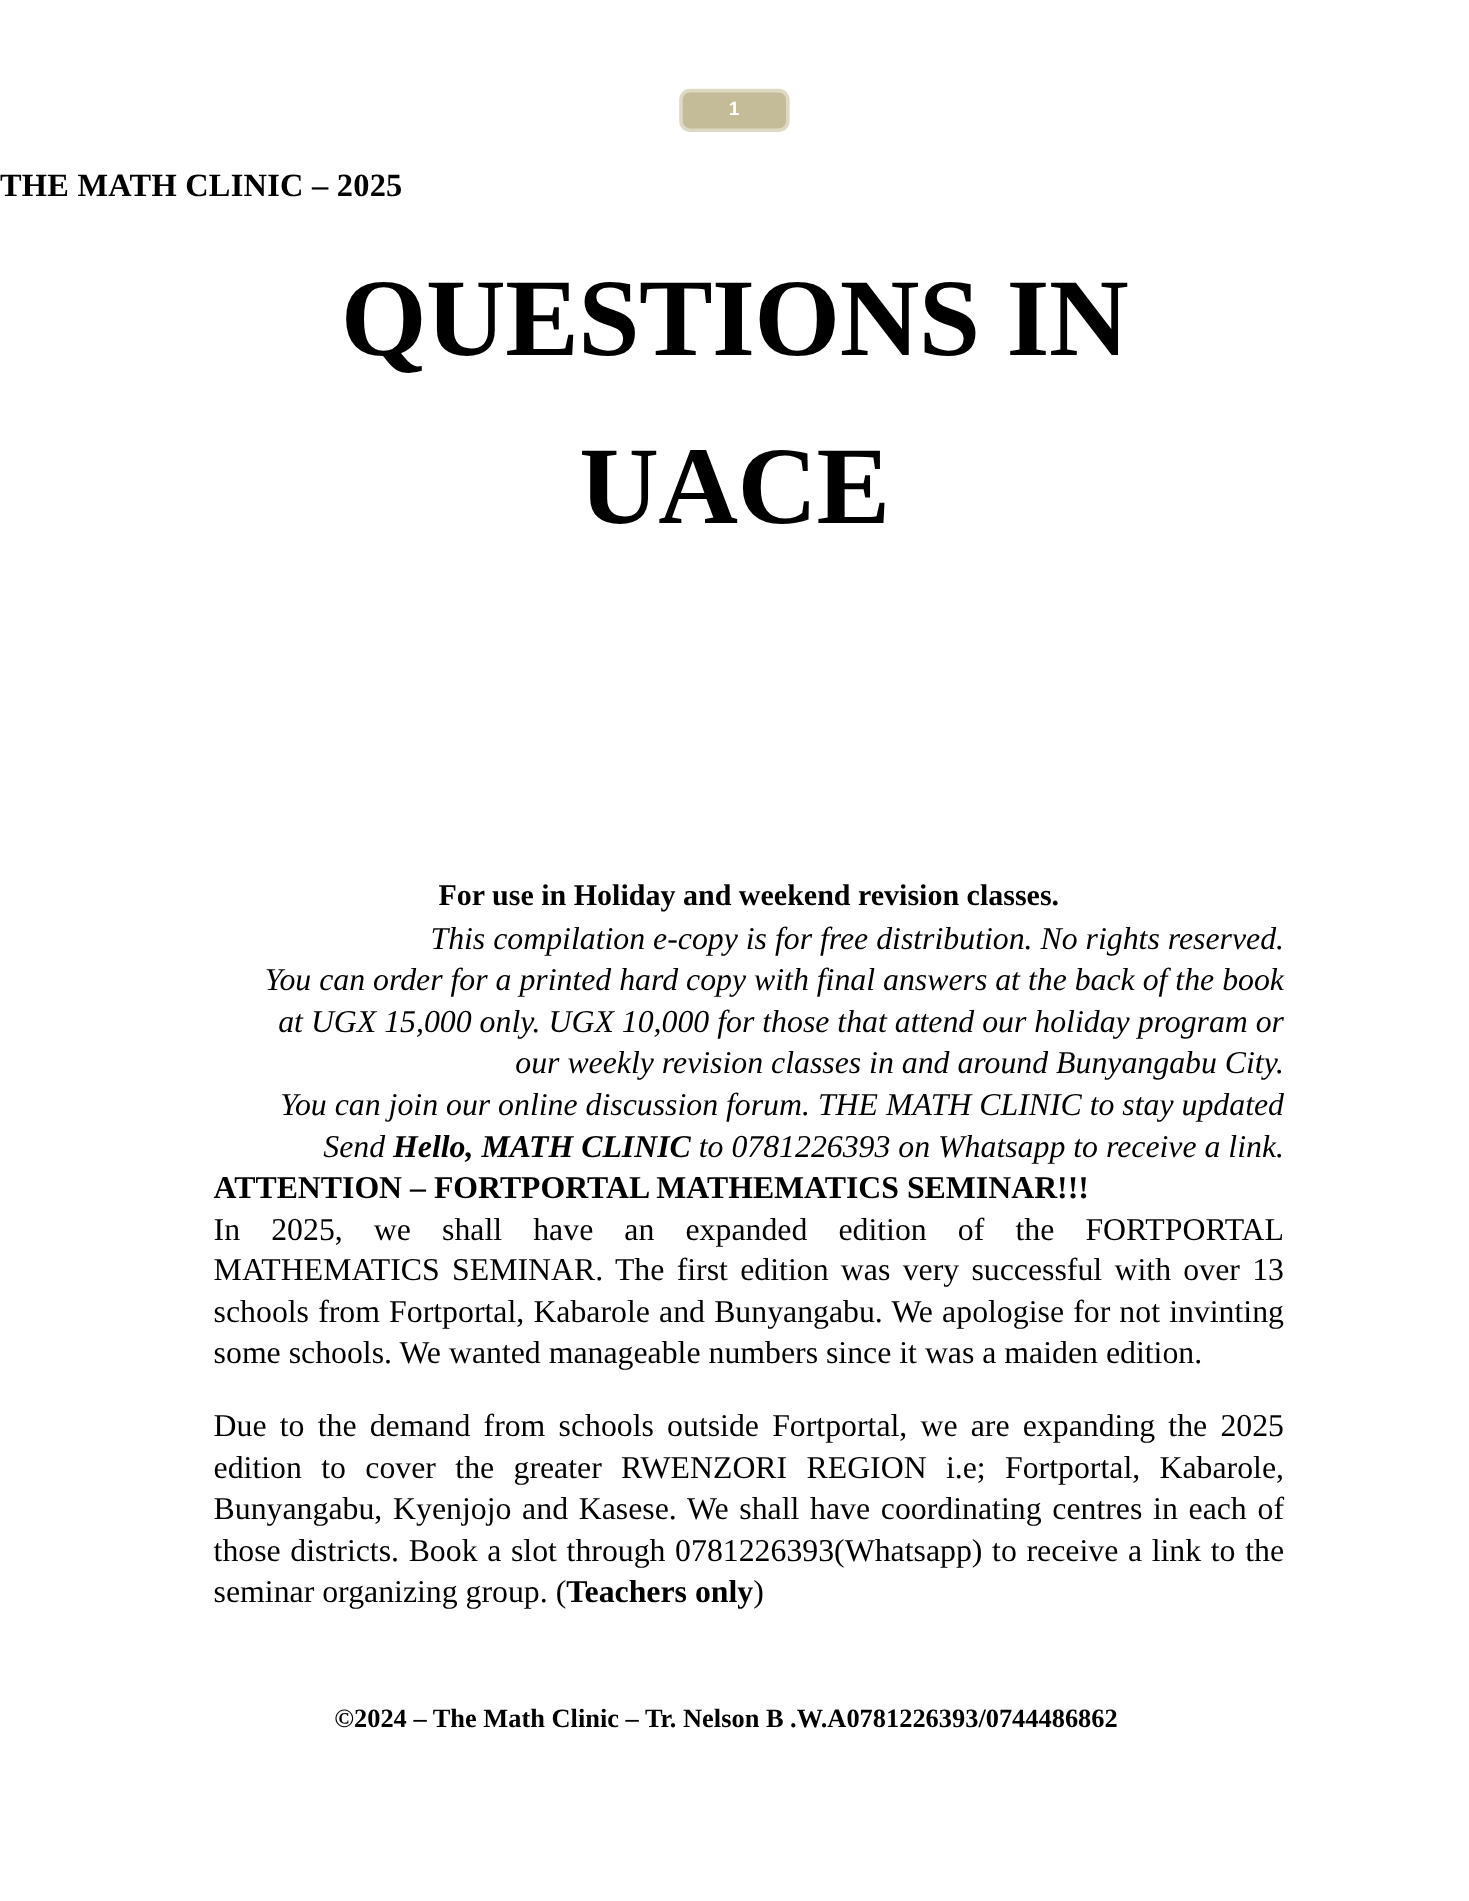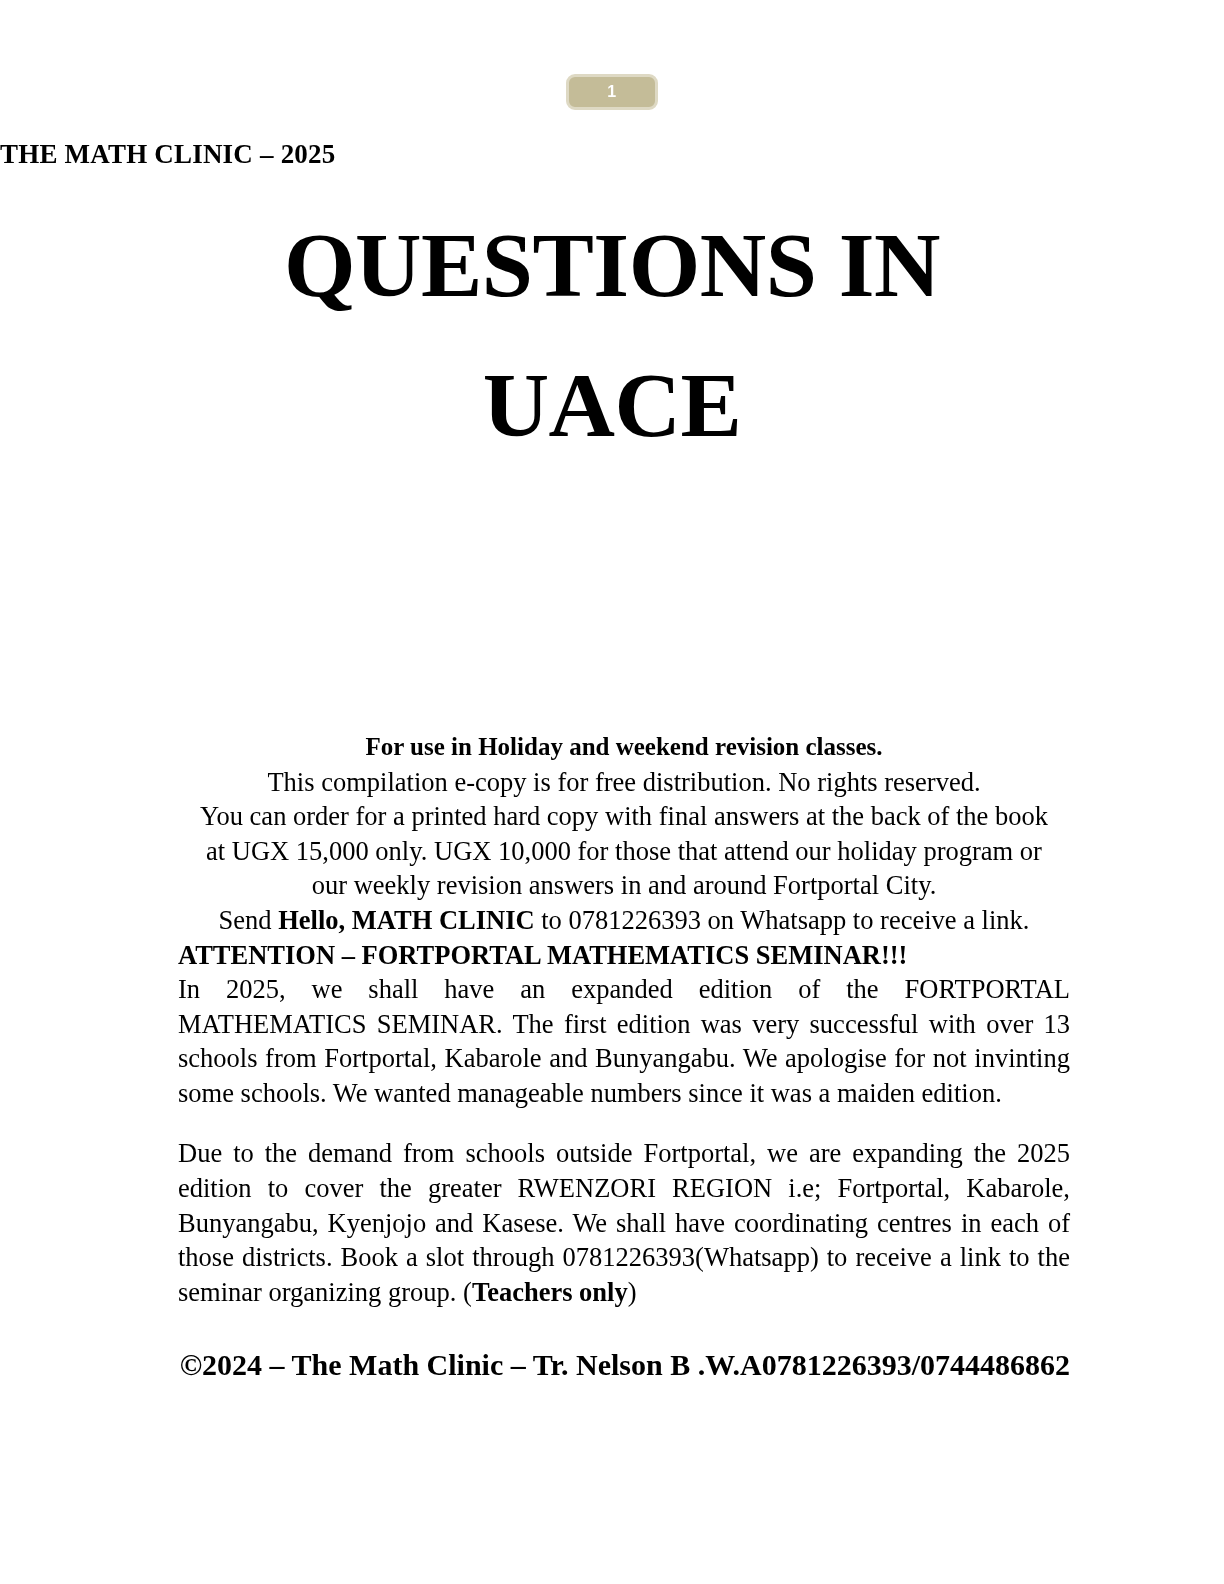--- a/index.html
+++ b/index.html
@@ -80,49 +80,50 @@
     font-size: 26.5px;
     line-height: 1.305;
   }
   .subtitle {
     text-align: center;
     font-weight: 700;
     font-size: 25px;
     margin-bottom: 1px;
   }
   .line {
-    text-align: center;
+    text-align: right;
     white-space: nowrap;
+    font-style: italic;
   }
   .heading-bold {
     font-weight: 700;
     white-space: nowrap;
   }
   .para {
     text-align: justify;
     text-justify: inter-word;
     margin: 0;
   }
   .para-spaced {
     margin-top: 26px;
   }
   b.inline {
     font-weight: 700;
   }
 
   
   .footer {
     position: absolute;
-    top: 1348px;
+    top: 1419px;
     left: 140px;
     width: 930px;
     display: flex;
-    justify-content: flex-end;
+    justify-content: center;
     align-items: baseline;
-    font-size: 30px;
+    font-size: 22px;
     font-weight: 700;
   }
 </style>
 </head>
 <body>
 
 <div class="page">
 
   <div class="page-badge-wrap">
     <div class="page-badge">1</div>
@@ -135,21 +136,22 @@
     <div class="title-line">UACE</div>
   </div>
 
   <div class="body-block">
 
     <div class="subtitle">For use in Holiday and weekend revision classes.</div>
 
     <div class="line">This compilation e-copy is for free distribution. No rights reserved.</div>
     <div class="line">You can order for a printed hard copy with final answers at the back of the book</div>
     <div class="line">at UGX 15,000 only. UGX 10,000 for those that attend our holiday program or</div>
-    <div class="line">our weekly revision answers in and around Fortportal City.</div>
+    <div class="line">our weekly revision classes in and around Bunyangabu City.</div>
+    <div class="line">You can join our online discussion forum. THE MATH CLINIC to stay updated</div>
 
     <div class="line"><span>Send  </span><b class="inline">Hello, MATH CLINIC</b><span> to 0781226393 on Whatsapp to receive a link.</span></div>
 
     <div class="heading-bold">ATTENTION – FORTPORTAL MATHEMATICS SEMINAR!!!</div>
 
     <p class="para">In 2025, we shall have an expanded edition of the FORTPORTAL MATHEMATICS SEMINAR. The first edition was very successful with over 13 schools from Fortportal, Kabarole and Bunyangabu. We apologise for not invinting some schools. We wanted manageable numbers since it was a maiden edition.</p>
 
     <p class="para para-spaced"><span>Due to the demand from schools outside Fortportal, we are expanding the 2025 edition to cover the greater RWENZORI REGION i.e; Fortportal, Kabarole, Bunyangabu, Kyenjojo and Kasese. We shall have coordinating centres in each of those districts. Book a slot through 0781226393(Whatsapp) to receive a link to the seminar organizing group. (</span><b class="inline">Teachers only</b><span>)</span></p>
 
   </div>

